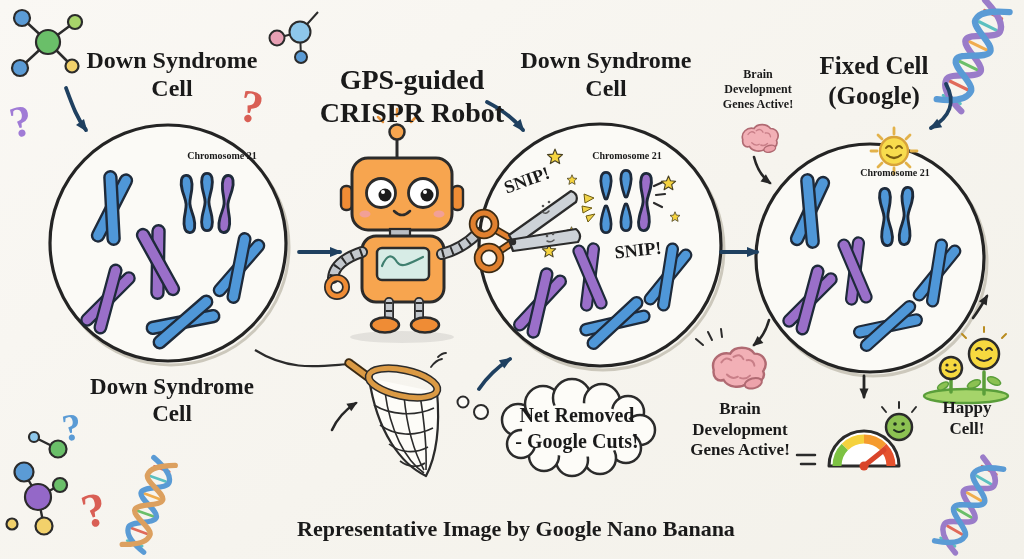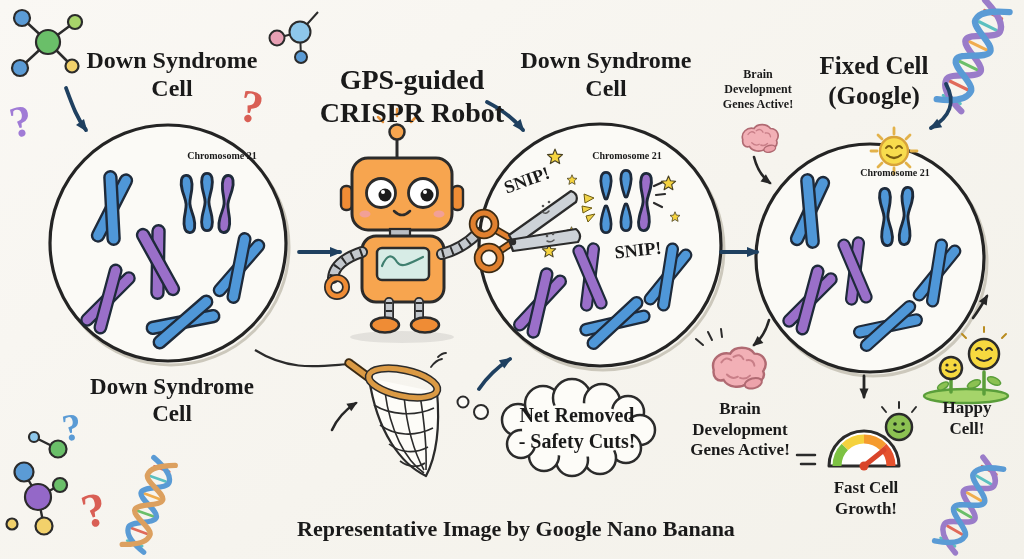--- a/index.html
+++ b/index.html
@@ -382,26 +382,24 @@
 <div class="lbl t14" style="left:222px;top:150px">Chromosome 21</div>
 <div class="lbl t14" style="left:627px;top:150px">Chromosome 21</div>
 <div class="lbl t14" style="left:895px;top:167px">Chromosome 21</div>
 
 <div class="lbl t18 rm20" style="left:527px;top:170px">SNIP!</div>
 <div class="lbl t18 rm6" style="left:638px;top:240px">SNIP!</div>
 
 <div class="lbl t23" style="left:172px;top:373px;width:230px">Down Syndrome
 Cell</div>
 <div class="lbl t20" style="left:577px;top:402px;width:190px">Net Removed
-- Safety Cuts!</div>
+- Google Cuts!</div>
 <div class="lbl t17" style="left:740px;top:399px;width:150px">Brain
 Development
 Genes Active!</div>
-<div class="lbl t17" style="left:866px;top:478px;width:120px">Fast Cell
-Growth!</div>
 <div class="lbl t22" style="left:516px;top:516px;width:700px">Representative Image by Google Nano Banana</div>
 
 <div class="lbl t17" style="left:967px;top:398px;width:100px">Happy
 Cell!</div>
 
 <div class="qmark" style="left:10px;top:100px;font-size:44px;color:#a07bd6;transform:rotate(-12deg)">?</div>
 <div class="qmark" style="left:240px;top:84px;font-size:46px;color:#d95f55;transform:rotate(10deg)">?</div>
 <div class="qmark" style="left:62px;top:408px;font-size:38px;color:#5b9bd5;transform:rotate(-8deg)">?</div>
 <div class="qmark" style="left:82px;top:486px;font-size:48px;color:#d95f55;transform:rotate(-14deg)">?</div>
 

